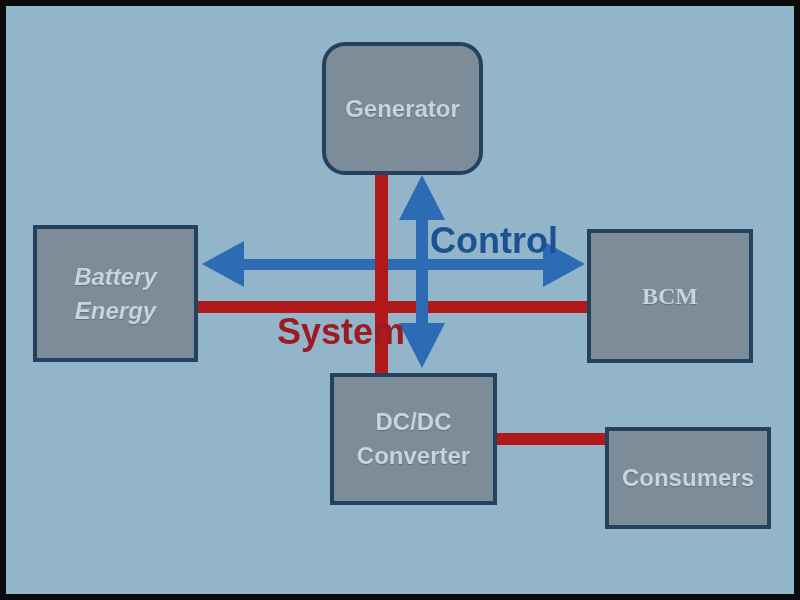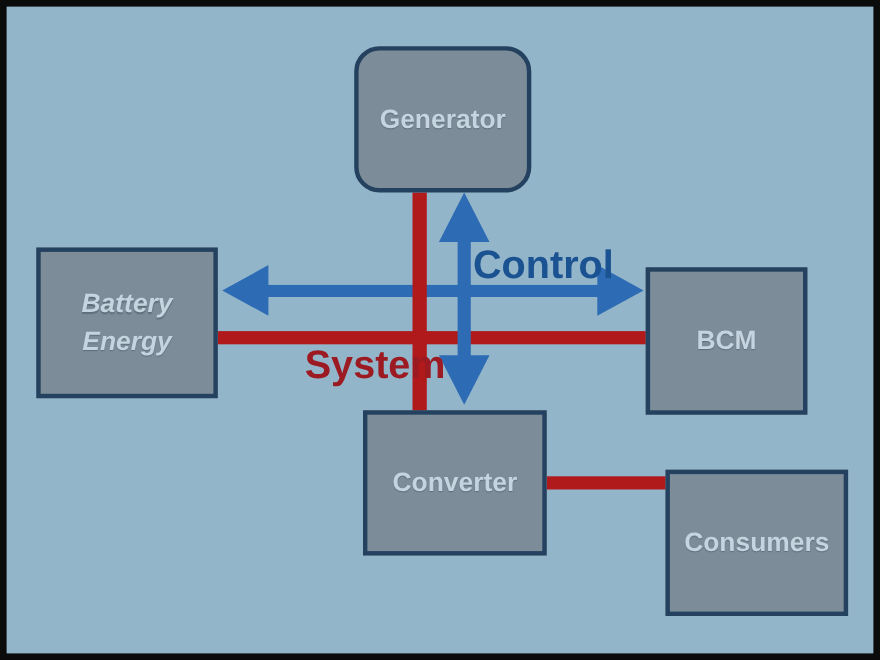--- a/index.html
+++ b/index.html
@@ -28,23 +28,23 @@
     justify-content: center;
     text-align: center;
     font-weight: bold;
     font-size: 24px;
     line-height: 34px;
     z-index: 30;
     text-shadow: 0 1px 1px rgba(40,55,70,0.35);
   }
   .node-generator  { left: 322px; top:  42px; width: 161px; height: 133px; border-radius: 23px; }
   .node-battery    { left:  33px; top: 225px; width: 165px; height: 137px; font-style: italic; }
-  .node-bcm        { left: 587px; top: 243px; width: 147px; height: 134px; }
+  .node-bcm        { left: 587px; top: 229px; width: 166px; height: 134px; font-family: Liberation Serif, serif; }
   .node-dcdc       { left: 330px; top: 373px; width: 167px; height: 132px; }
-  .node-consumers  { left: 605px; top: 427px; width: 166px; height: 133px; }
+  .node-consumers  { left: 605px; top: 427px; width: 166px; height: 102px; }
 
   .line { position: absolute; }
   .energy-line { background: var(--energy, #b11a1b); z-index: 15; }
   .energy-gen-dcdc  { left: 375px; top: 175px; width: 13px;  height: 200px; }
   .energy-bat-bcm   { left: 198px; top: 301px; width: 390px; height: 12px; }
   .energy-dcdc-cons { left: 497px; top: 433px; width: 110px; height: 12px; }
 
   .control-shaft-h { position: absolute; left: 242px; top: 259px; width: 302px; height: 11px; background: var(--control, #2d6cb4); z-index: 10; }
   .arrowhead { position: absolute; width: 0; height: 0; }
   .head-left  { left: 202px; top: 241px; border-top: 23px solid transparent; border-bottom: 23px solid transparent; border-right: 42px solid var(--control, #2d6cb4); z-index: 10; }
@@ -92,19 +92,20 @@
   <div class="node node-battery">
     <span>Battery</span>
     <span>Energy</span>
   </div>
 
   <div class="node node-bcm">
     <span>BCM</span>
   </div>
 
   <div class="node node-dcdc">
+    <span>DC/DC</span>
     <span>Converter</span>
   </div>
 
   <div class="node node-consumers">
     <span>Consumers</span>
   </div>
 </div>
 
 </body></html>

